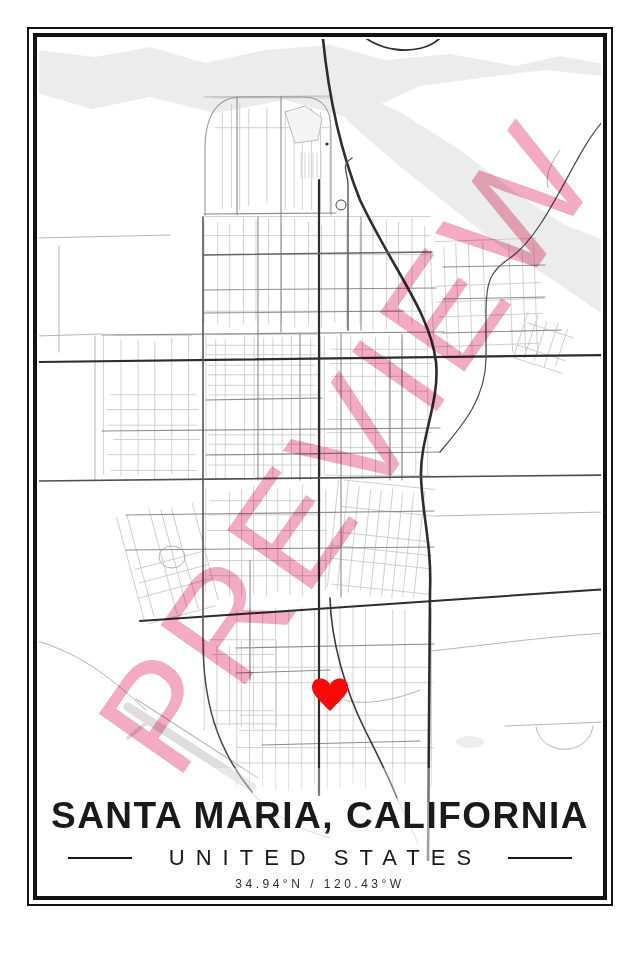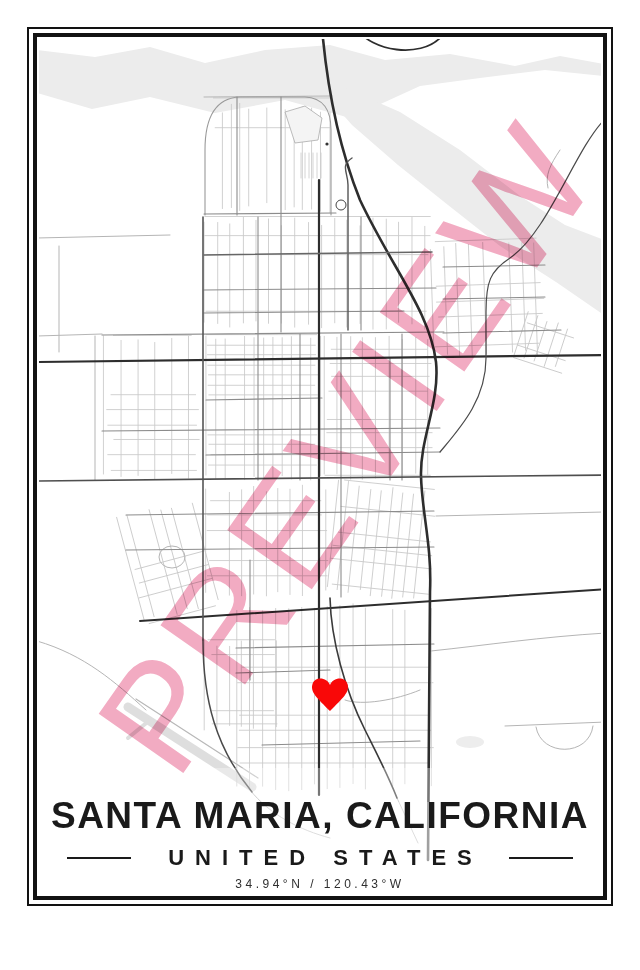--- a/index.html
+++ b/index.html
@@ -10,21 +10,21 @@
   .map{position:absolute;left:39px;top:39px;width:562px;height:892px;z-index:1;}
   .frame-outer{position:absolute;inset:27px;border:2px solid var(--frame-black,#121212);z-index:6;pointer-events:none;}
   .frame-inner{position:absolute;inset:33px;border:4px solid var(--frame-black,#121212);z-index:6;pointer-events:none;}
   .footer{position:absolute;left:0;right:0;top:796px;text-align:center;z-index:7;color:var(--text-black,#1a1a1a);}
   .title{
     font-size:37px;font-weight:bold;letter-spacing:1.5px;line-height:1.1;
     color:var(--text-black,#111);white-space:nowrap;
   }
   .subtitle-row{margin-top:8px;display:flex;align-items:center;justify-content:center;gap:26px;}
   .rule{width:64px;height:2px;background:var(--text-black,#161616);display:inline-block;}
-  .subtitle{font-size:22px;font-weight:bold;letter-spacing:11px;text-indent:11px;white-space:nowrap;text-align:right;}
+  .subtitle{font-size:22px;font-weight:normal;letter-spacing:11px;text-indent:11px;white-space:nowrap;text-align:right;}
   .coords{margin-top:6px;font-size:12px;letter-spacing:3.5px;color:#2e2e2e;white-space:nowrap;}
   .heart{position:absolute;left:306px;top:672px;width:48px;height:48px;z-index:8;}
   .watermark{
     position:absolute;left:50%;top:50%;
     transform:translate(-50%,-50%) translate(28px,-20px) rotate(-55deg);
     font-size:150px;font-weight:400;letter-spacing:8px;white-space:nowrap;
     color:var(--watermark-pink,#f2abc2);mix-blend-mode:multiply;
     z-index:9;pointer-events:none;line-height:1;
   }
 </style>

